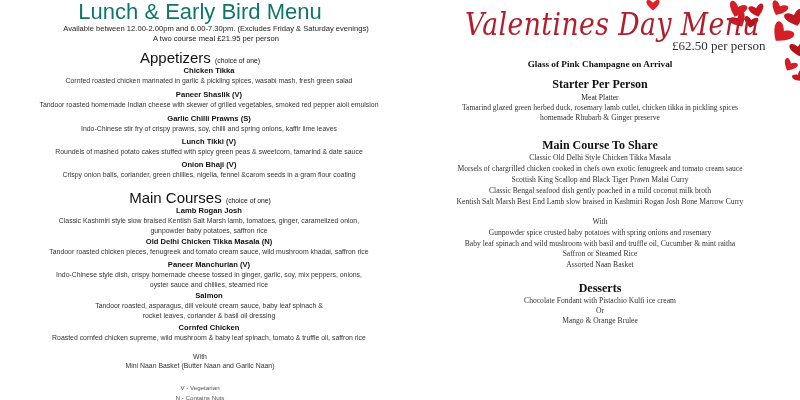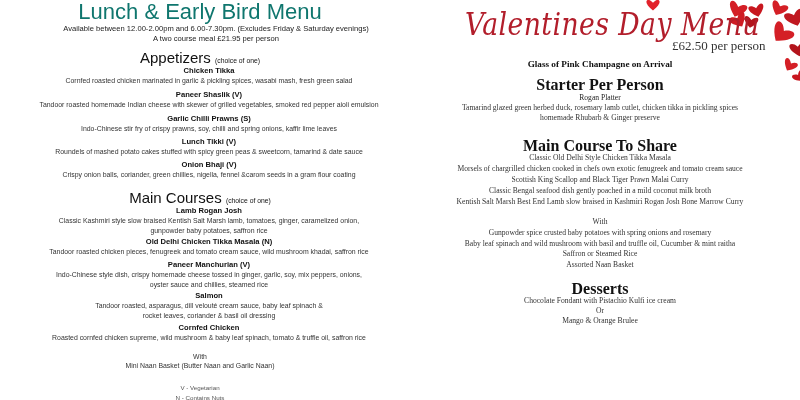--- a/index.html
+++ b/index.html
@@ -16,21 +16,21 @@
   .dish { position:absolute; left:0; width:400px;margin-left:9px; }
   .dish .name { font-weight:bold; font-size:7.6px; line-height:10px; color:#111; }
   .dish .desc { font-size:6.9px; line-height:9.5px; color:#333; }
   .l-with { position:absolute; left:0; width:400px; font-size:6.9px; line-height:9.5px; color:#333; }
   .legend { position:absolute; left:0; width:400px; font-size:6.2px; line-height:9px; color:#555; }
 
   
   .r-title { position:absolute; left:65px; top:6px; font-family:"DejaVu Serif", serif; font-style:italic; font-size:31px; line-height:36px; color:#b21e2b; letter-spacing:0.5px; white-space:nowrap; transform:scaleX(0.86); transform-origin:left top; font-weight:normal; }
   .r-price { position:absolute; left:672px; left:272px; top:38px; font-size:13px; color:#333; }
   .r-bold { position:absolute; left:0; width:400px; font-weight:bold; font-size:9.2px; line-height:12px; color:#111; }
-  .r-head { position:absolute; left:0; width:400px; font-weight:bold; font-size:16px; line-height:13px; color:#111;font-family:Liberation Serif, serif; }
+  .r-head { position:absolute; left:0; width:400px; font-weight:bold; font-size:12px; line-height:13px; color:#111;font-family:Liberation Serif, serif; }
   .r-line { position:absolute; left:0; width:400px; font-size:7.6px; line-height:10.5px; color:#333; }
   .r-line.strong { font-weight:bold; color:#222; }
   .hearts { position:absolute; top:0; left:0; width:400px; height:400px; pointer-events:none; }
 </style>
 </head>
 <body>
 
 <div class="half left">
   <div class="l-title">Lunch &amp; Early Bird Menu</div>
   <div class="l-sub" style="top:24px">Available between 12.00-2.00pm and 6.00-7.30pm. (Excludes Friday &amp; Saturday evenings)</div>
@@ -115,21 +115,21 @@
     <use href="#h" transform="translate(393,60) rotate(30) scale(1.0)" fill="#d41f26"></use>
     <use href="#h" transform="translate(396,72) rotate(-35) scale(0.9)" fill="#c8171f"></use>
   </svg>
 
   <div class="r-title">Valentines Day Menu</div>
   <div class="r-price">£62.50 per person</div>
 
   <div class="r-bold" style="top:58px">Glass of Pink Champagne on Arrival</div>
 
   <div class="r-head" style="top:78px">Starter Per Person</div>
-  <div class="r-line strong" style="top:93px;font-weight:normal;color:#222">Rogan Platter</div>
+  <div class="r-line strong" style="top:93px;font-weight:normal;color:#222">Meat Platter</div>
   <div class="r-line" style="top:103px">Tamarind glazed green herbed duck, rosemary lamb cutlet, chicken tikka in pickling spices</div>
   <div class="r-line" style="top:113px">homemade Rhubarb &amp; Ginger preserve</div>
 
   <div class="r-head" style="top:139px">Main Course To Share</div>
   <div class="r-line" style="top:153px">Classic Old Delhi Style Chicken Tikka Masala</div>
   <div class="r-line" style="top:164px">Morsels of chargrilled chicken cooked in chefs own exotic fenugreek and tomato cream sauce</div>
   <div class="r-line" style="top:175px">Scottish King Scallop and Black Tiger Prawn Malai Curry</div>
   <div class="r-line" style="top:186px">Classic Bengal seafood dish gently poached in a mild coconut milk broth</div>
   <div class="r-line" style="top:197px">Kentish Salt Marsh Best End Lamb slow braised in Kashmiri Rogan Josh Bone Marrow Curry</div>
 

